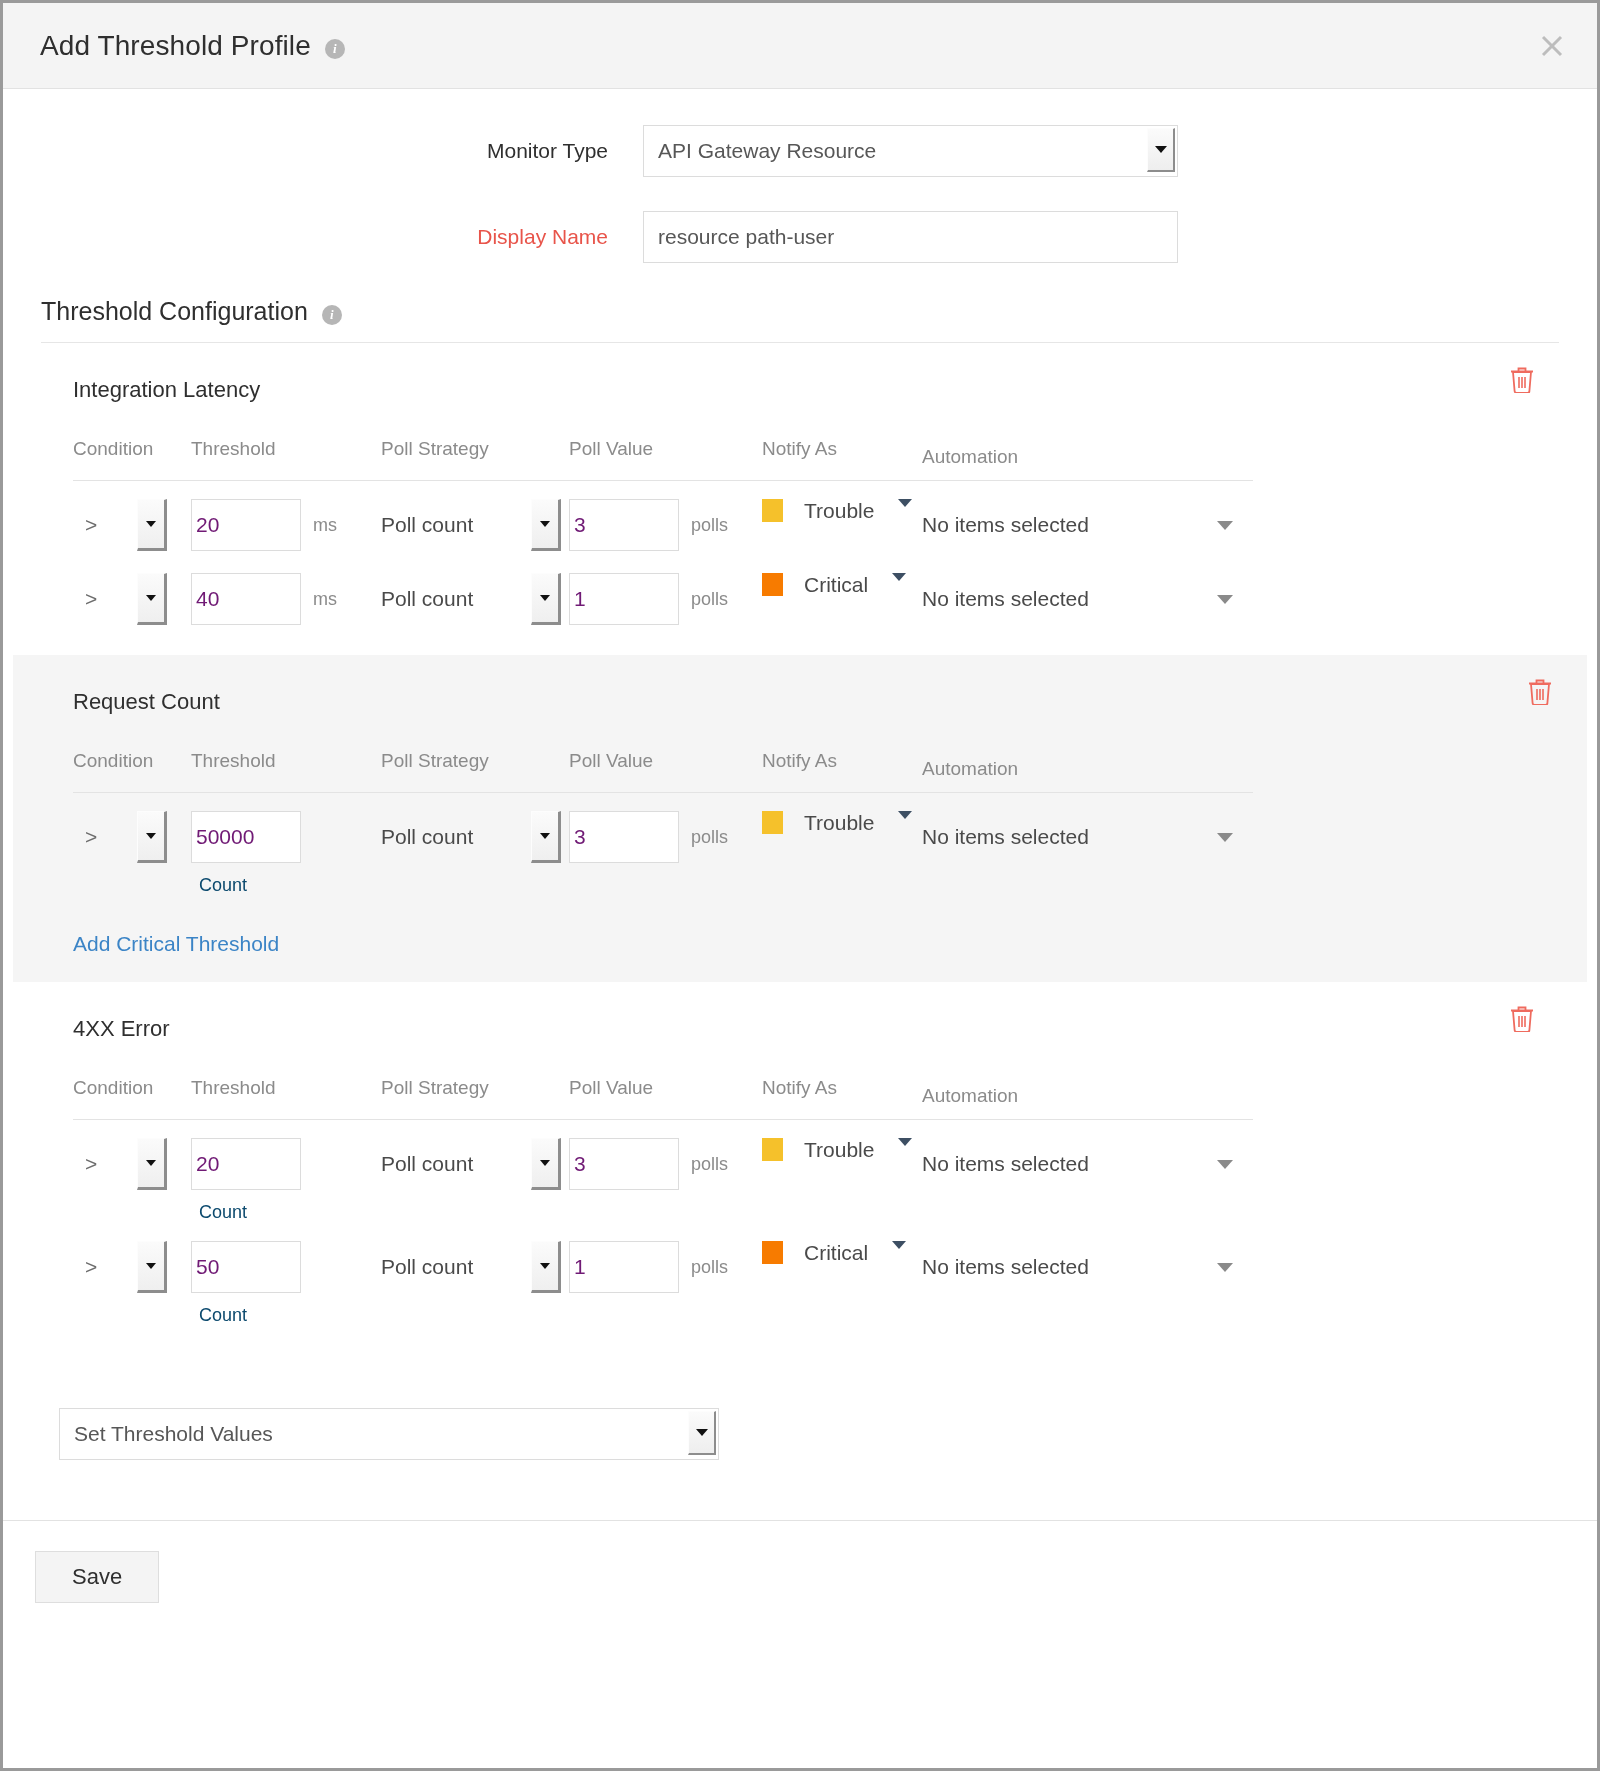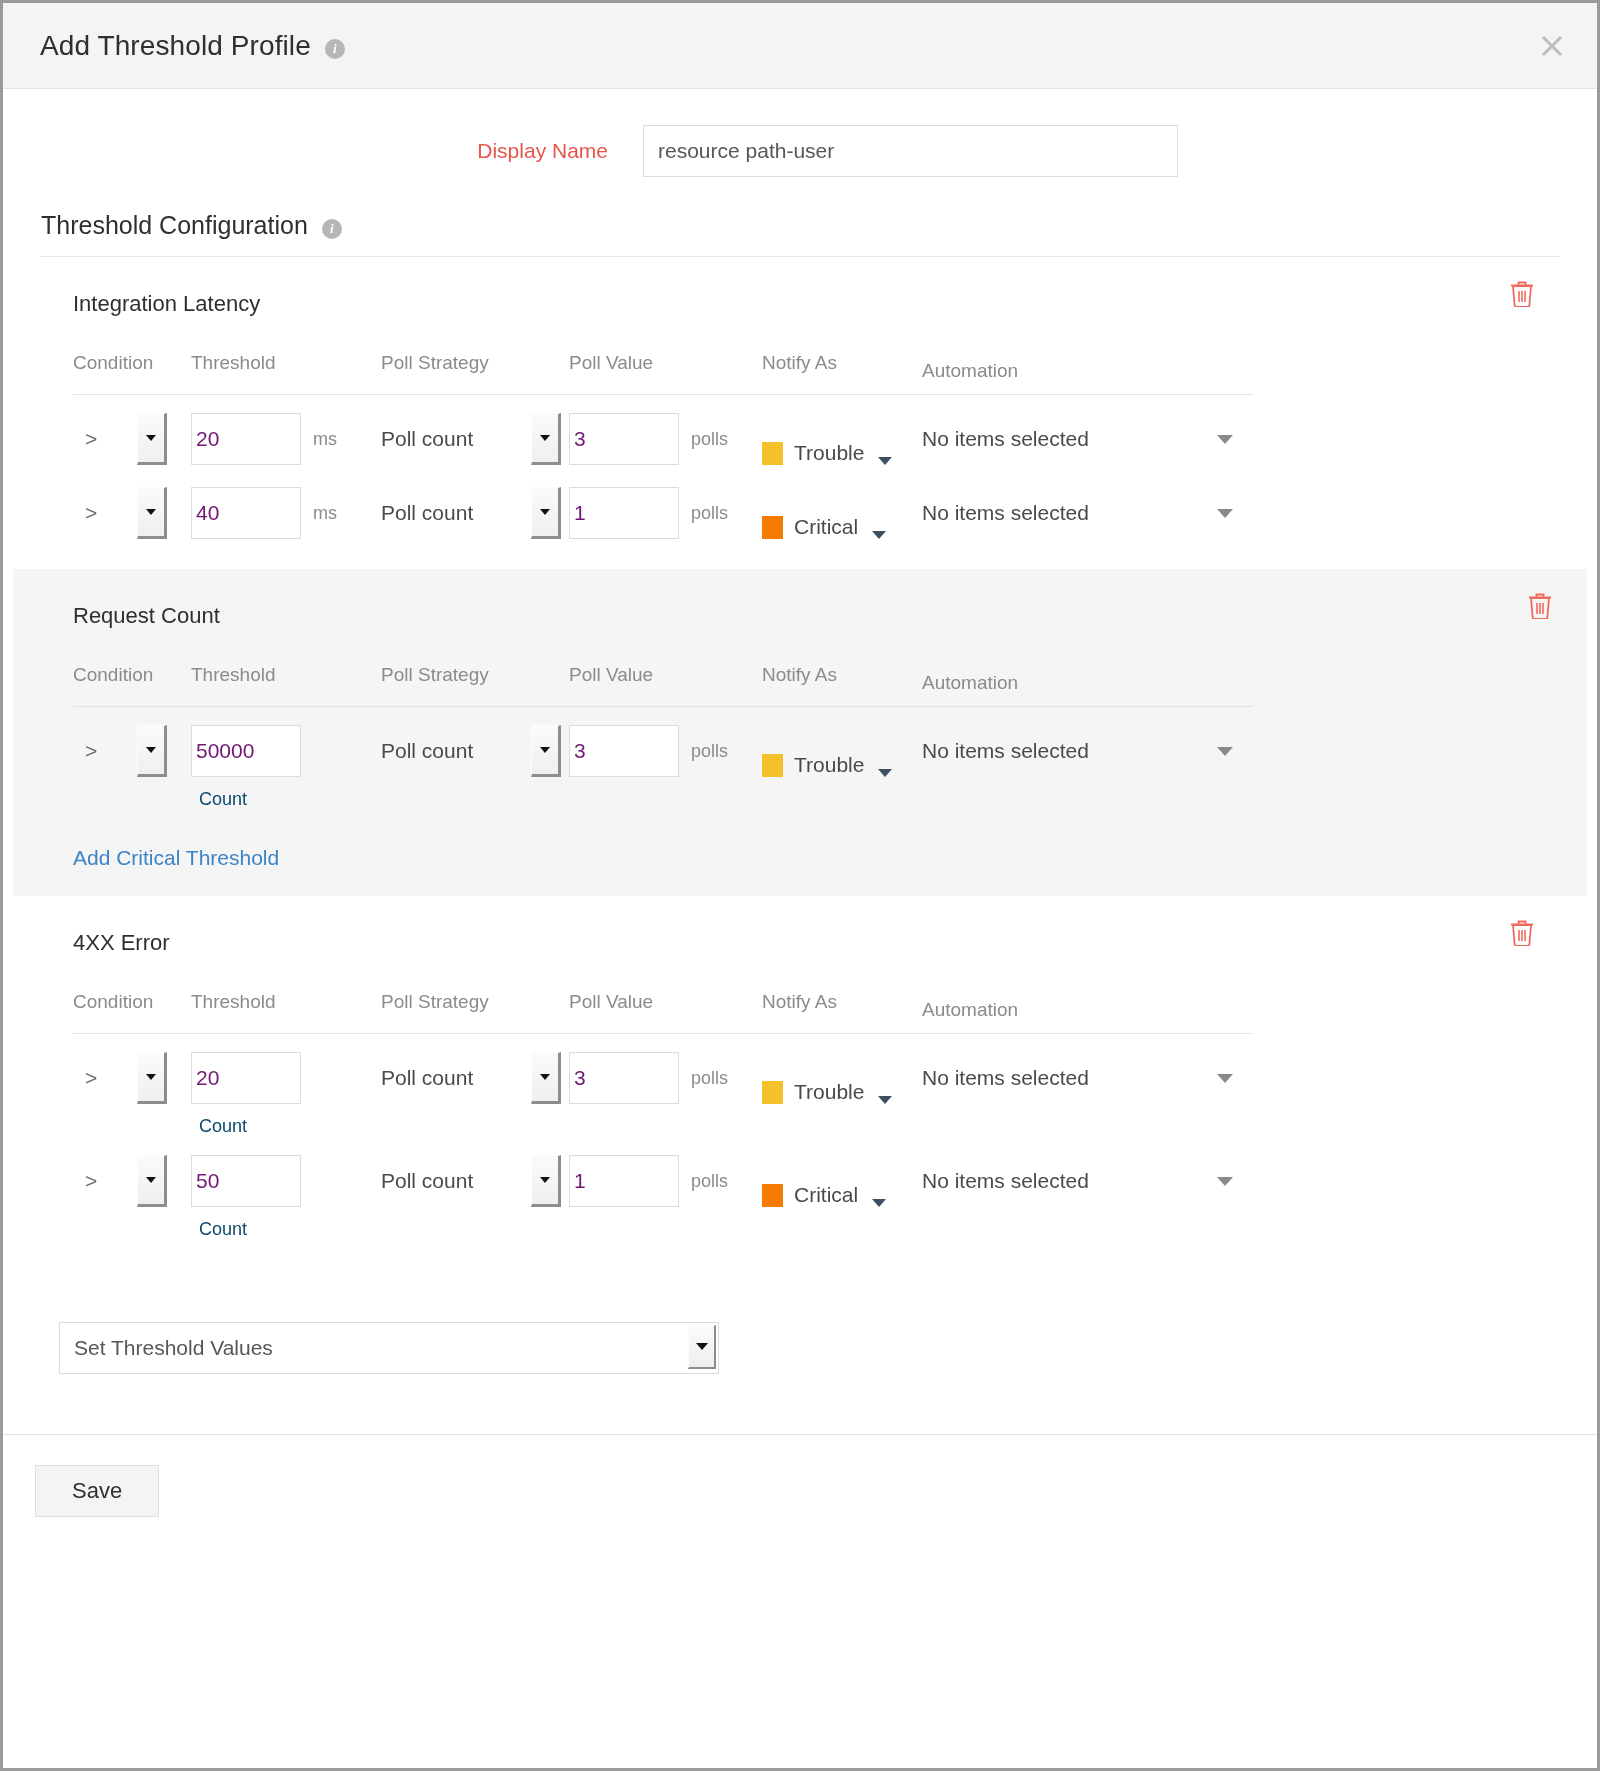--- a/index.html
+++ b/index.html
@@ -260,23 +260,24 @@
   .strat-text {
     font-size: 21px;
     color: #4a4a4a;
     width: 150px;
   }
   .pval-cell { width: 193px; display: flex; align-items: flex-start; }
 
   .notify-cell {
     width: 160px;
     display: flex;
-    align-items: flex-end;
+    align-items: flex-start;
     height: 52px;
     cursor: pointer;
+    gap: 10px;
   }
   .swatch {
     width: 21px; height: 23px;
     display: inline-block;
     margin-right: 11px;
     flex: none;
   }
   .notify-label { font-size: 21px; color: #4a4a4a; }
   .caret-sm {
     width: 0; height: 0;
@@ -360,20 +361,29 @@
           <line x1="8" y1="8" x2="26" y2="26" stroke="#bdbdbd" stroke-width="3"></line>
           <line x1="26" y1="8" x2="8" y2="26" stroke="#bdbdbd" stroke-width="3"></line>
         </svg>
     </div>
   </div>
 
   <div class="body-area">
 
     <div class="form-top">
 
+      <div class="form-row">
+        <div class="form-label">Monitor Type</div>
+        <div class="sel-wrap">
+          <input class="fake" readonly="" value="API Gateway Resource" style="">
+          <div class="sel-btn">
+              <span class="tri"></span>
+            </div>
+        </div>
+      </div>
 
       <div class="form-row">
         <div class="form-label required">Display Name</div>
         <input class="txt-input" value="resource path-user" style="">
       </div>
 
     </div>
 
     <div class="tc-head">
       <h2><span>Threshold Configuration</span><span class="info-dot">i</span></h2>

